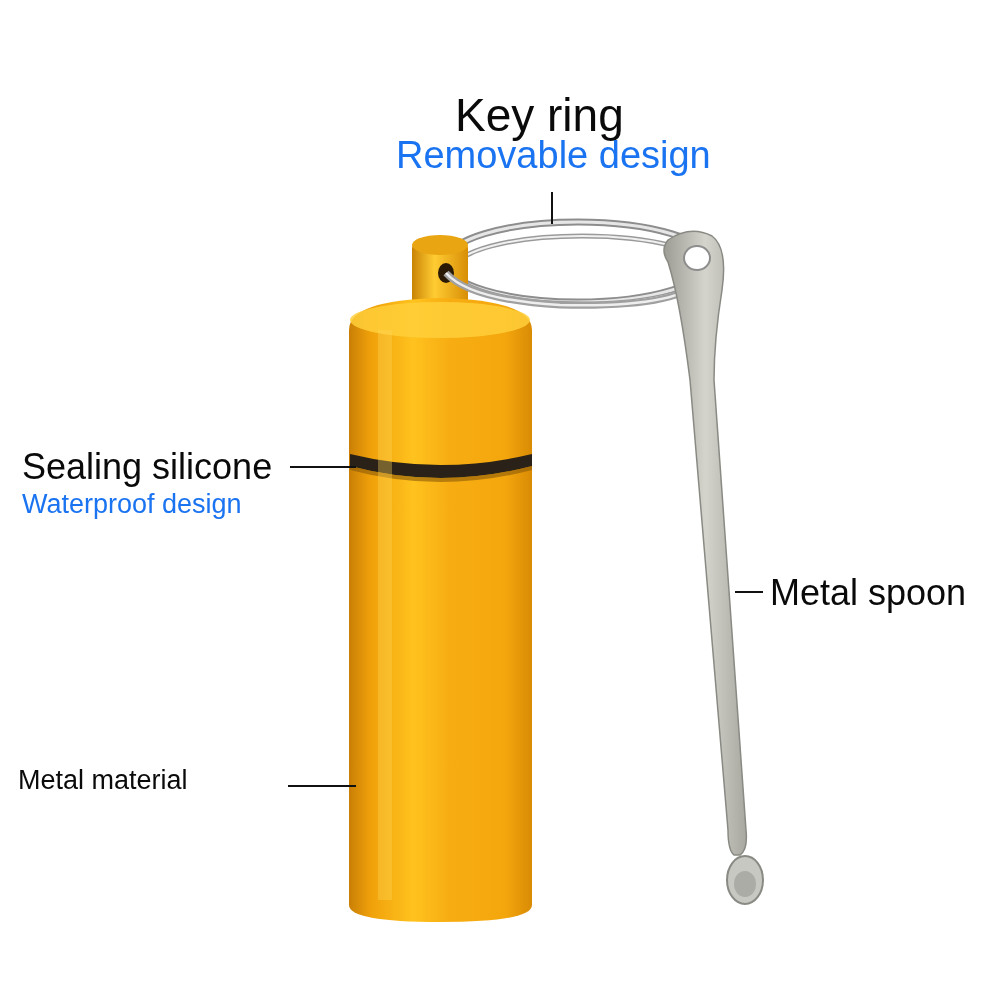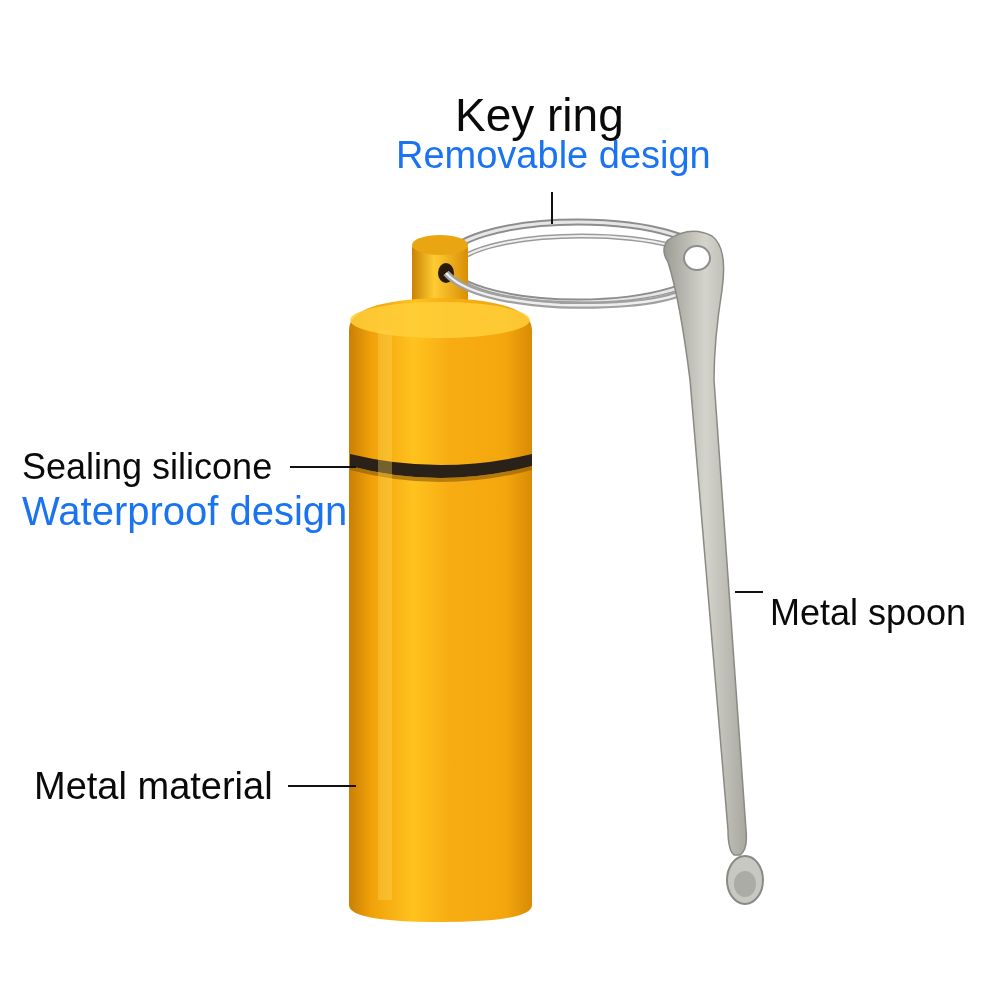--- a/index.html
+++ b/index.html
@@ -68,19 +68,19 @@
     <ellipse cx="745" cy="884" rx="11" ry="13" fill="#9a9a94" opacity="0.6"></ellipse>
   </g>
 </svg>
 
 <div class="label black" style="left:455px; top:92px; font-size:46px;">Key ring</div>
 <div class="label blue" style="left:396px; top:136px; font-size:38px;">Removable design</div>
 <div class="line" style="left:551px; top:192px; width:2px; height:32px;"></div>
 
 <div class="label black" style="left:22px; top:449px; font-size:36px;">Sealing silicone</div>
 <div class="line" style="left:290px; top:466px; width:66px; height:2px;"></div>
-<div class="label blue" style="left:22px; top:491px; font-size:40px;">Waterproof design</div>
+<div class="label blue" style="left:22px; top:491px; font-size:27px;">Waterproof design</div>
 
 <div class="line" style="left:735px; top:591px; width:28px; height:2px;"></div>
-<div class="label black" style="left:770px; top:575px; font-size:36px;margin-top:20px;">Metal spoon</div>
+<div class="label black" style="left:770px; top:575px; font-size:36px;">Metal spoon</div>
 
-<div class="label black" style="left:34px; top:767px; font-size:38px;text-align:center;">Metal material</div>
+<div class="label black" style="left:18px; top:767px; font-size:27px;text-align:center;">Metal material</div>
 <div class="line" style="left:288px; top:785px; width:68px; height:2px;"></div>
 
 </body></html>

